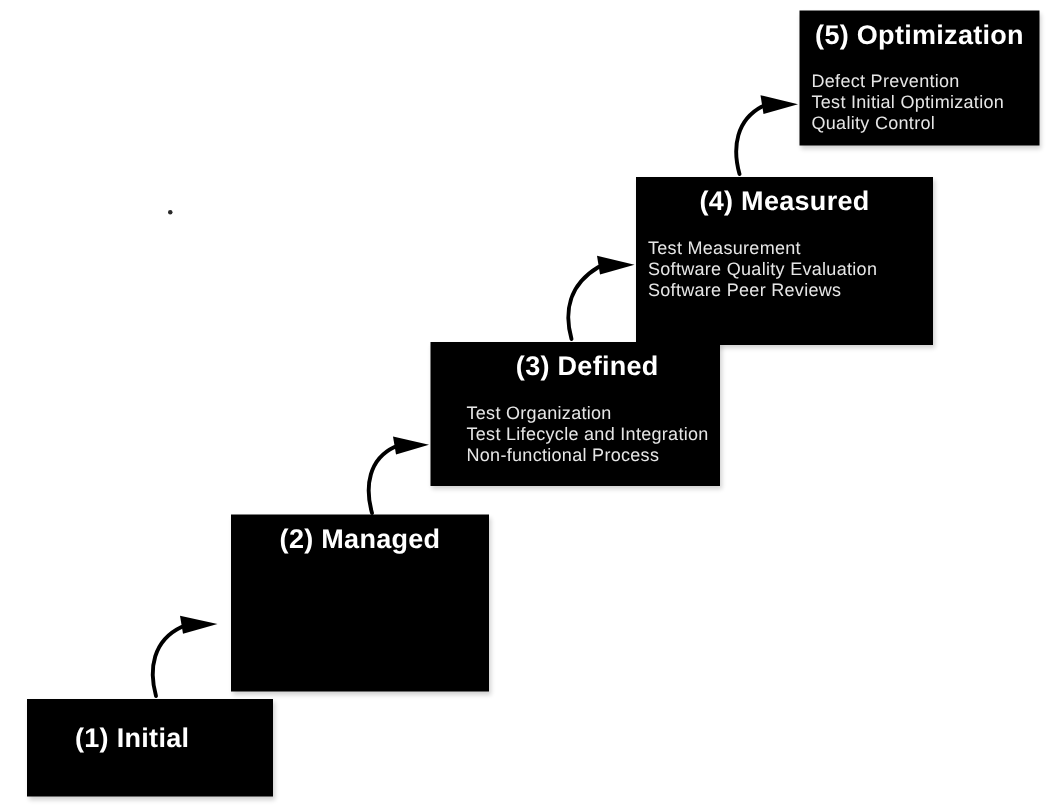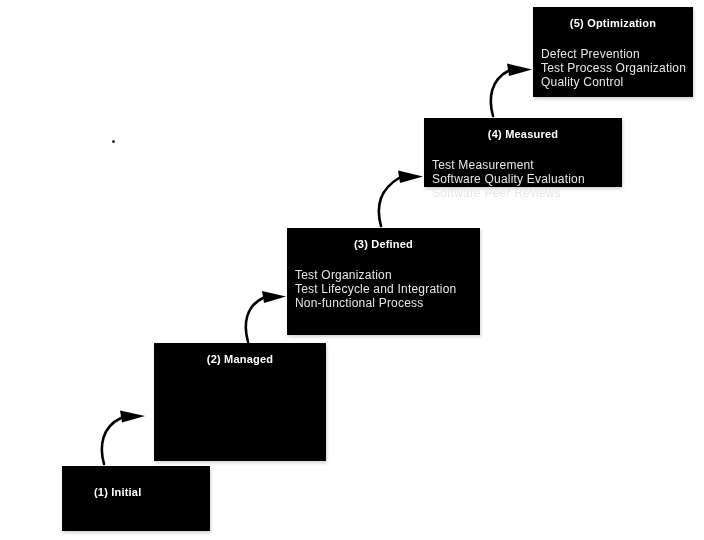--- a/index.html
+++ b/index.html
@@ -6,33 +6,33 @@
   .canvas{
     position:relative;width:704px;height:540px;background:#ffffff;
     font-family:"Liberation Sans","DejaVu Sans",sans-serif;overflow:hidden;
   }
   .arrows{position:absolute;left:0;top:0;width:704px;height:540px;pointer-events:none;}
   .level-box{
     position:absolute;background:#000000;color:#ffffff;box-sizing:border-box;
     box-shadow:1px 2px 3px rgba(0,0,0,0.18);
   }
   .title{
-    font-weight:bold;font-size:11px;line-height:19px;text-align:center;
+    font-weight:bold;font-size:18px;line-height:19px;text-align:center;
     padding-top:7px;letter-spacing:.2px;color:#ffffff;white-space:nowrap;
   }
   .items{
     margin-top:14px;padding-left:8px;padding-right:4px;
     font-size:12px;line-height:14px;letter-spacing:.2px;color:#e6e6e6;
   }
   .item{white-space:nowrap;}
-  .b1{left:18px;top:466px;width:148px;height:65px;margin-left:44px;}
+  .b1{left:18px;top:466px;width:164px;height:65px;}
   .b1 .title{text-align:left;padding:17px 0 0 32px;}
   .b2{left:154px;top:343px;width:172px;height:118px;}
-  .b3{left:287px;top:228px;width:193px;height:107px;}
-  .b4{left:424px;top:118px;width:198px;height:69px;}
+  .b3{left:287px;top:228px;width:193px;height:96px;padding-left:16px;}
+  .b4{left:424px;top:118px;width:198px;height:112px;}
   .b5{left:533px;top:7px;width:160px;height:90px;}
   .stray-dot{
     position:absolute;left:112px;top:140px;width:3px;height:3px;
     background:#2a2a2a;border-radius:50%;
   }
 </style>
 </head>
 <body>
 
 <div class="canvas">
@@ -81,18 +81,18 @@
       <div class="item">Test Measurement</div>
       <div class="item">Software Quality Evaluation</div>
       <div class="item">Software Peer Reviews</div>
     </div>
   </div>
 
   <div class="level-box b5">
     <div class="title">(5) Optimization</div>
     <div class="items">
       <div class="item">Defect Prevention</div>
-      <div class="item">Test Process Organization</div>
+      <div class="item">Test Initial Optimization</div>
       <div class="item">Quality Control</div>
     </div>
   </div>
 
 </div>
 
 </body></html>

